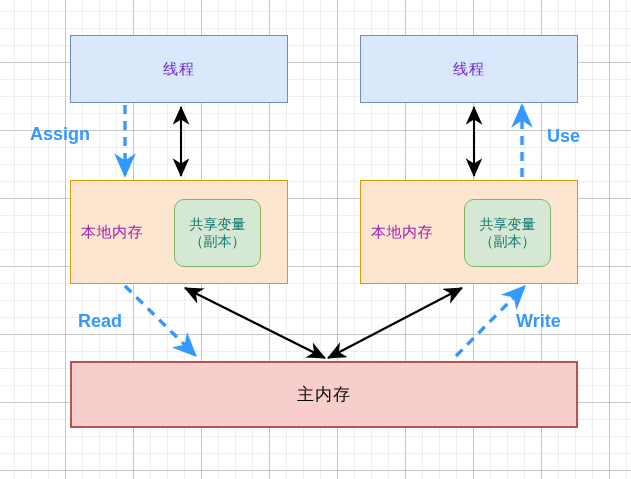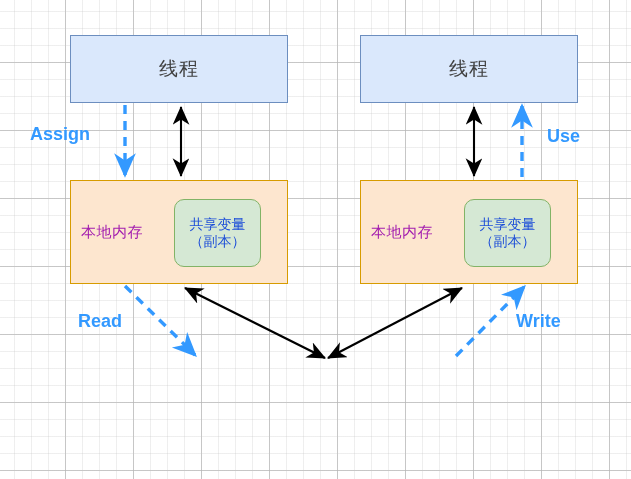--- a/index.html
+++ b/index.html
@@ -38,22 +38,22 @@
     position: absolute;
     box-sizing: border-box;
     display: flex;
     align-items: center;
     justify-content: center;
     text-align: center;
   }
   .thread-box {
     background: #dae8fc;
     border: 1.6px solid #6c8ebf;
-    font-size: 19px;
-    color: #404040;
+    font-size: 15px;
+    color: #6d28d9;
     letter-spacing: 1px;
     font-family: Liberation Mono, monospace;
   }
   .local-mem-box {
     background: #fde6cf;
     border: 1.8px solid #d79b00;
     justify-content: flex-start;
   }
   .local-mem-label {
     font-size: 15px;
@@ -67,21 +67,21 @@
     box-sizing: border-box;
     background: #d5e8d4;
     border: 1.8px solid #82b366;
     border-radius: 10px;
     display: flex;
     flex-direction: column;
     align-items: center;
     justify-content: center;
     line-height: 1.22;
     font-size: 14px;
-    color: #1d4ed8;
+    color: #0f766e;
   }
   .main-mem-box {
     background: #f8cecc;
     border: 2px solid #b85450;
     font-size: 17px;
     color: #000000;
     letter-spacing: 1px;
   }
   .flow-label {
     position: absolute;
@@ -160,20 +160,23 @@
   </div>
 
   <div class="node local-mem-box" style="left:360px; top:180px; width:218px; height:104px;">
     <span class="local-mem-label">本地内存</span>
     <div class="shared-var-box" style="left:103px; top:18px; width:87px; height:68px;">
       <span>共享变量</span>
       <span>（副本）</span>
     </div>
   </div>
 
+  <div class="node main-mem-box" style="left:70px; top:361px; width:508px; height:67px;">
+    <span>主内存</span>
+  </div>
 
   <div class="flow-label" style="left:30px; top:124px;">Assign</div>
 
   <div class="flow-label" style="left:547px; top:126px;">Use</div>
 
   <div class="flow-label" style="left:78px; top:311px;">Read</div>
 
   <div class="flow-label" style="left:516px; top:311px;">Write</div>
 
 </div>

